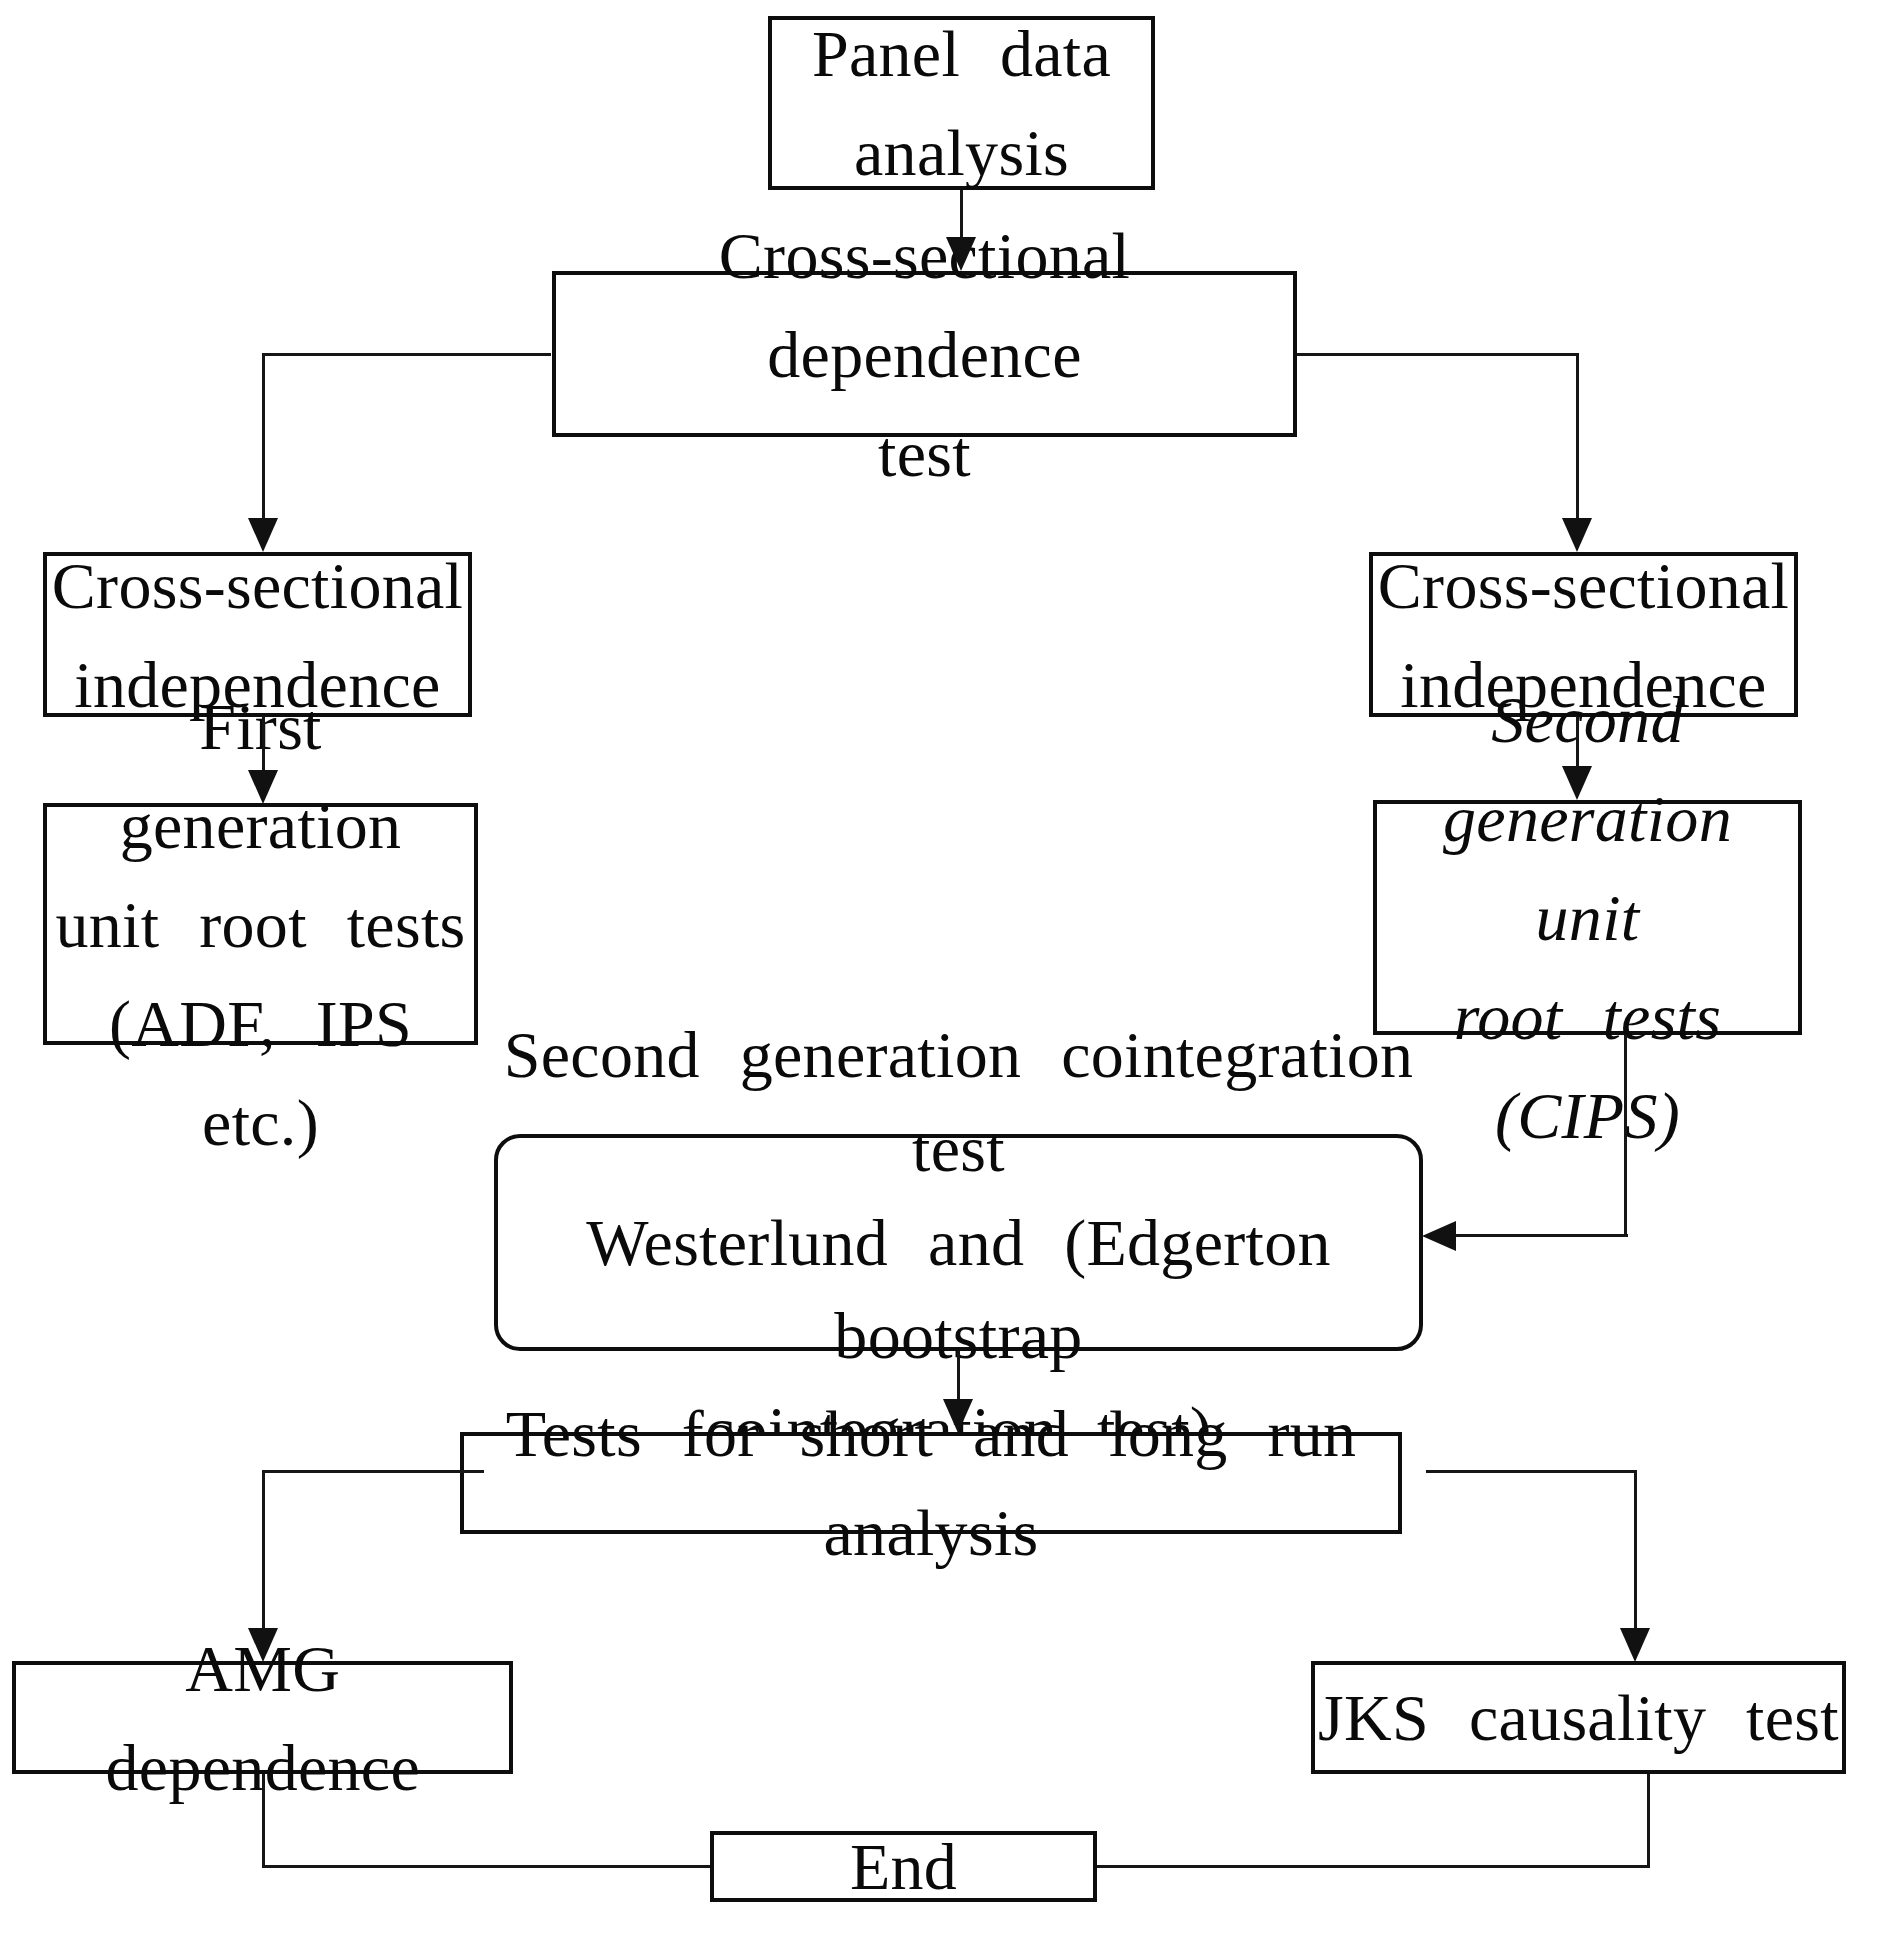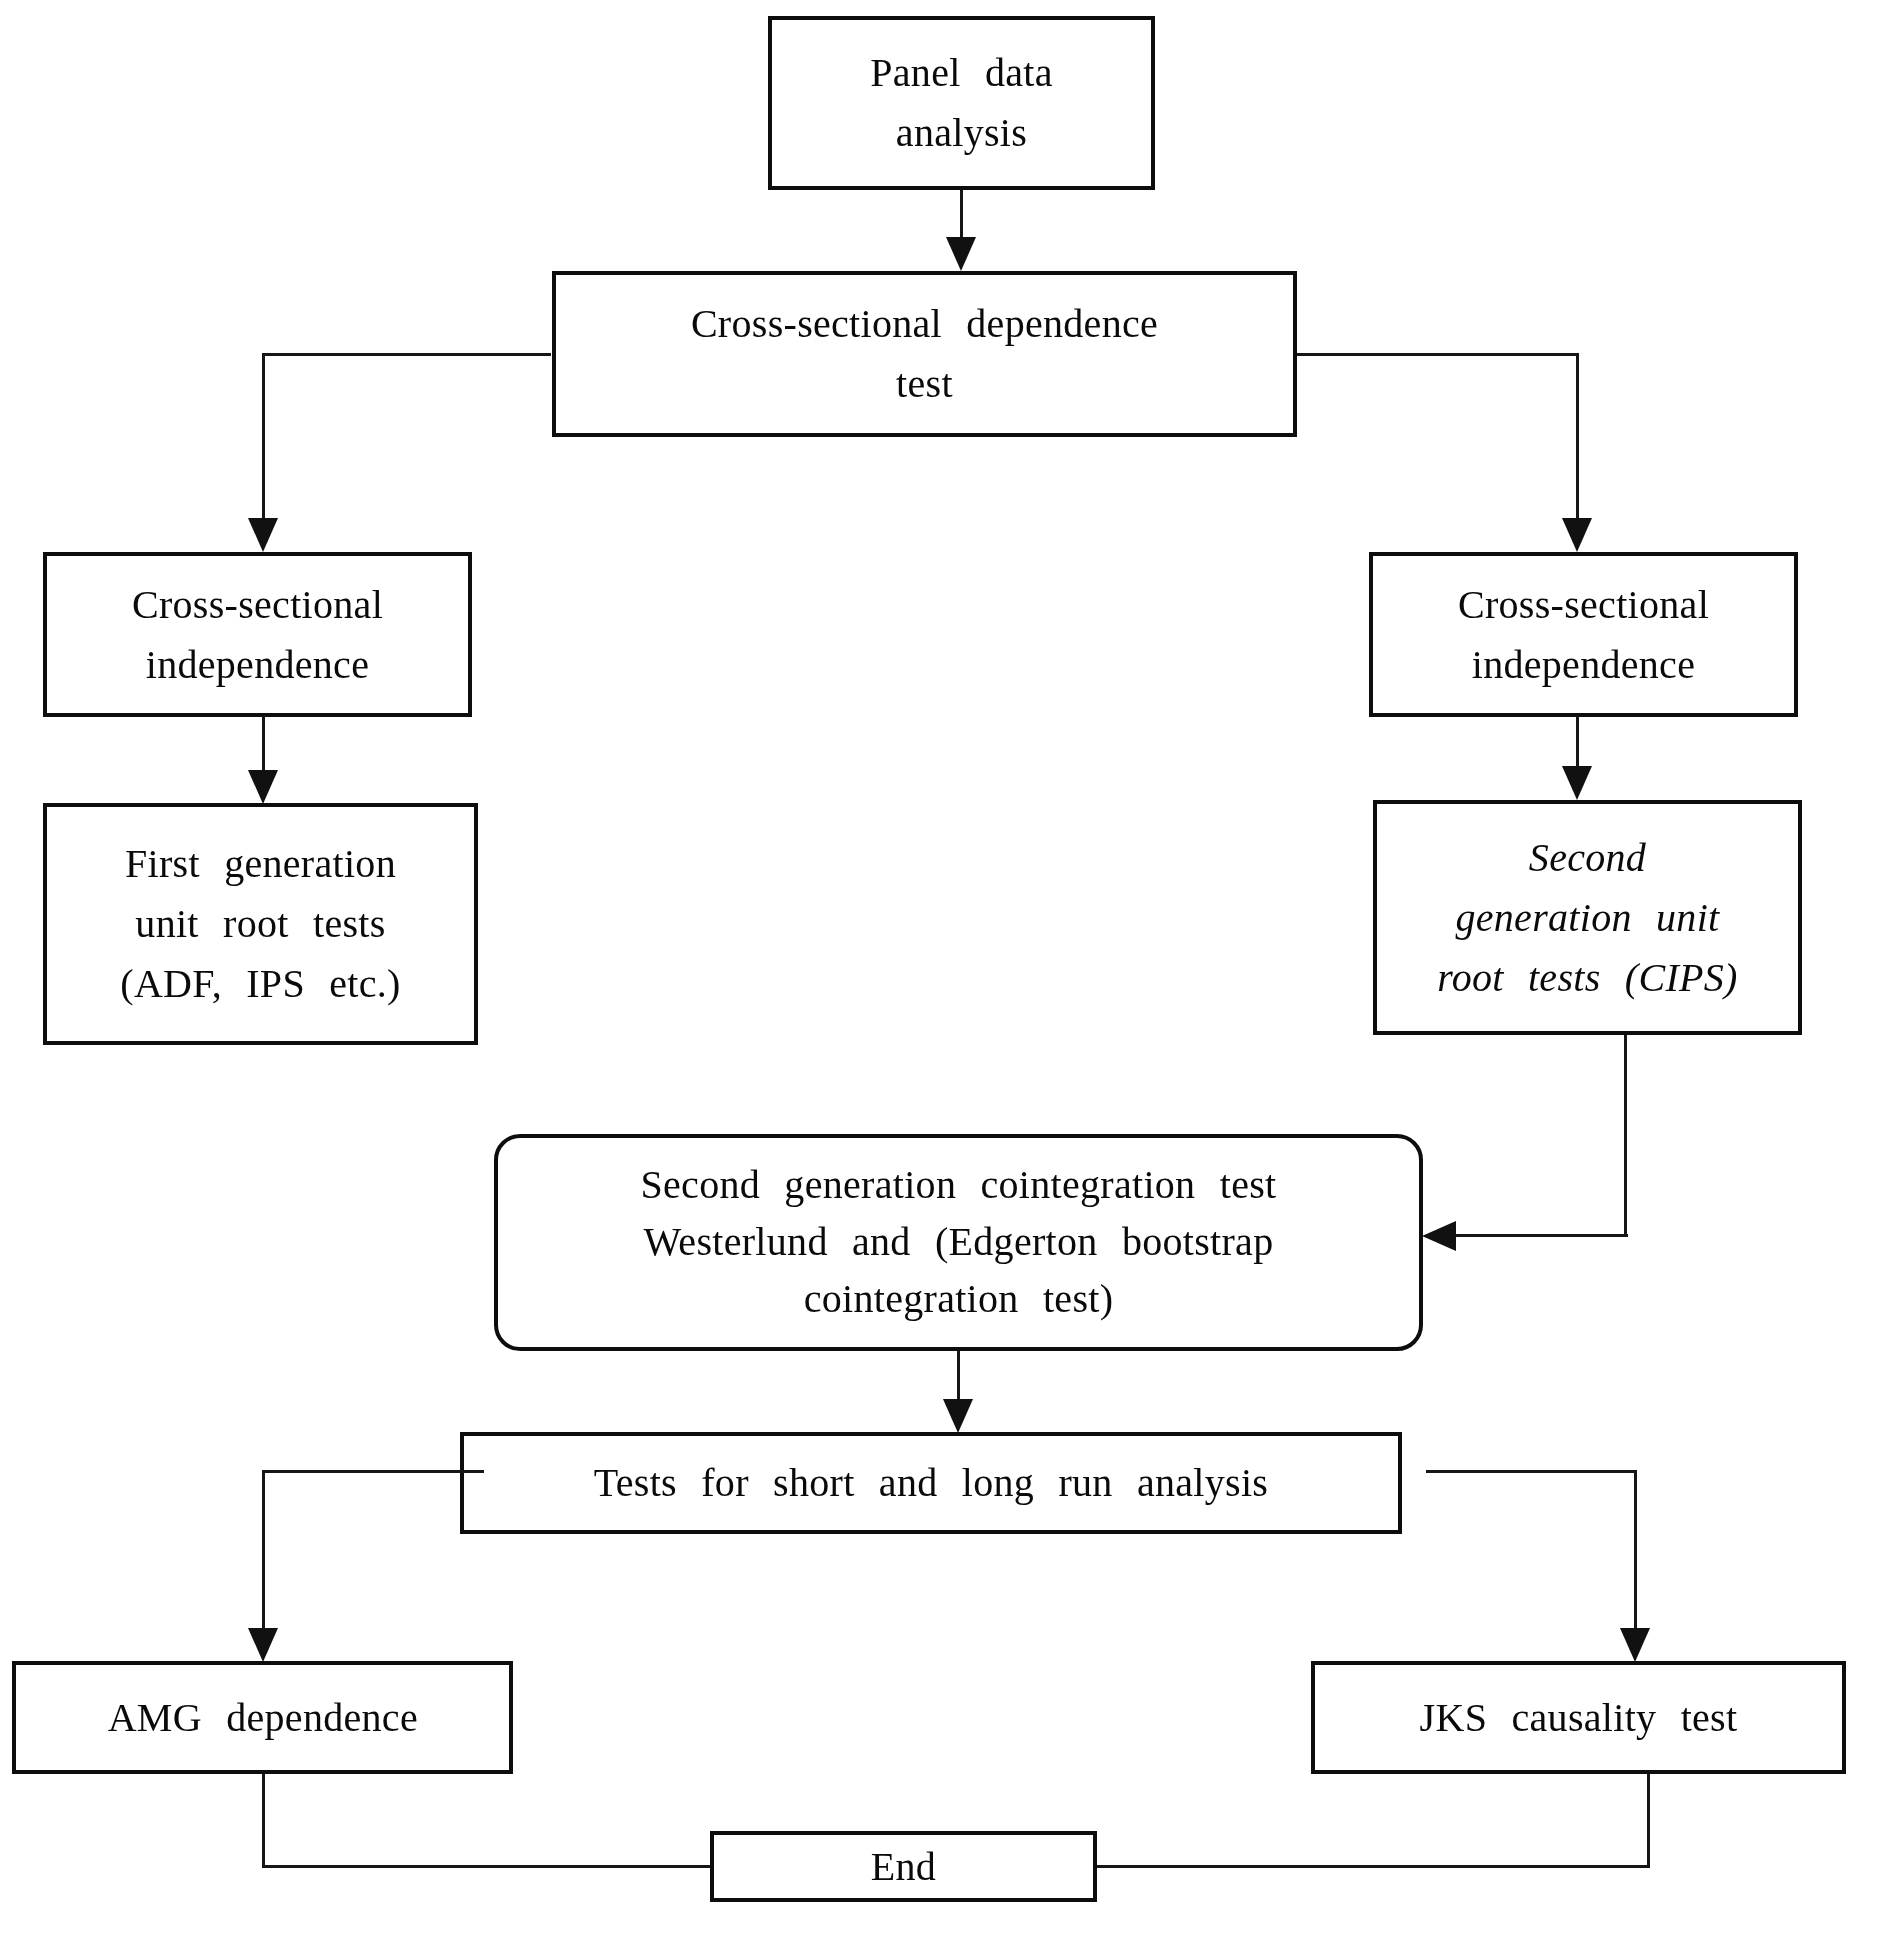--- a/index.html
+++ b/index.html
@@ -18,21 +18,21 @@
     border:4.5px solid #0d0d0d;
     background:#ffffff;
     display:flex;
     align-items:center;
     justify-content:center;
     text-align:center;
   }
   .lbl{
     display:block;
     white-space:pre-line;
-    font-size:40px;
+    font-size:66px;
     line-height:1.5;
     word-spacing:0.35em;
     letter-spacing:0.3px;
   }
   .lbl.tight{line-height:1.42;}
   .vline{position:absolute;width:3.2px;background:#161616;}
   .hline{position:absolute;height:3.2px;background:#161616;}
   .arr-down{
     position:absolute;width:0;height:0;
     border-left:15px solid transparent;

